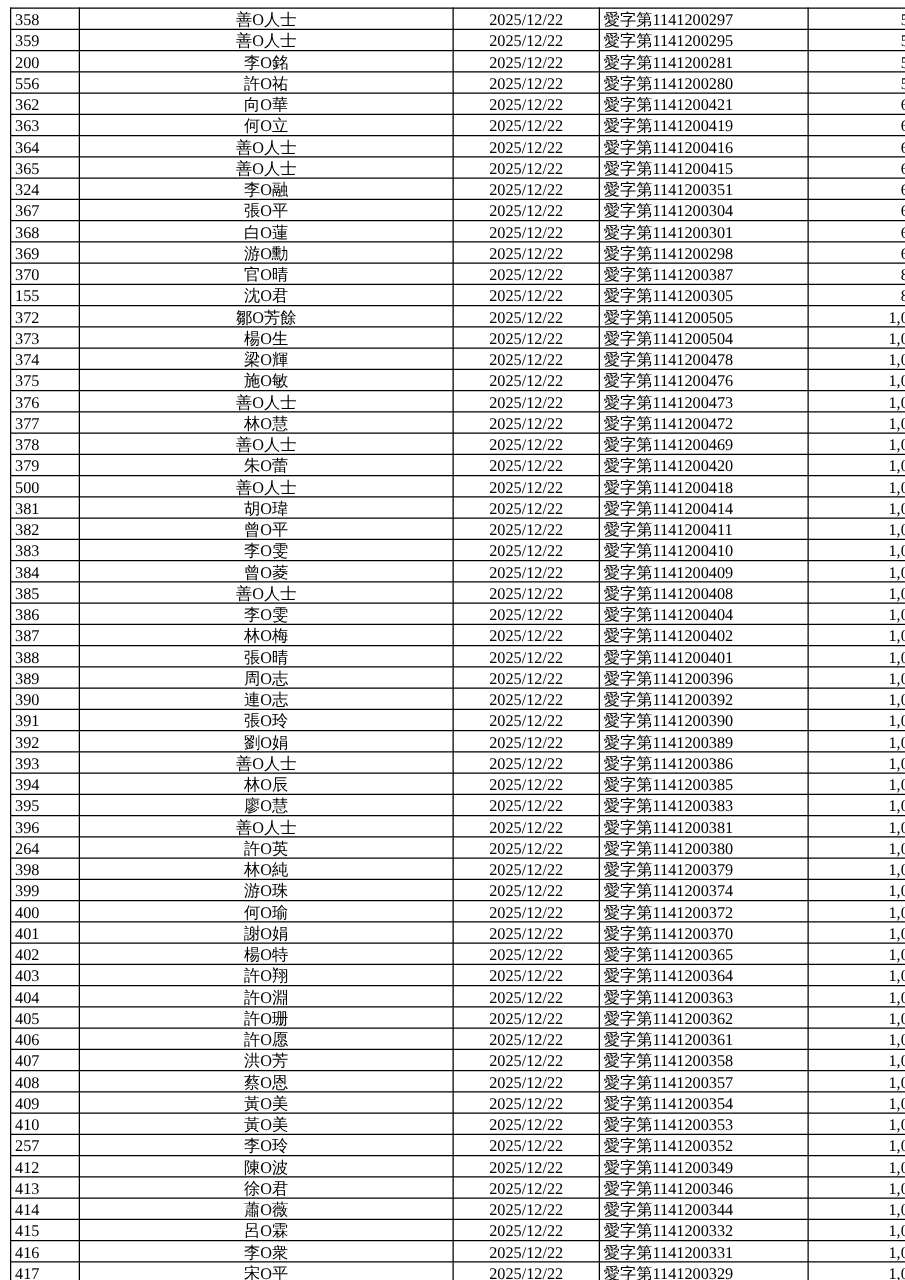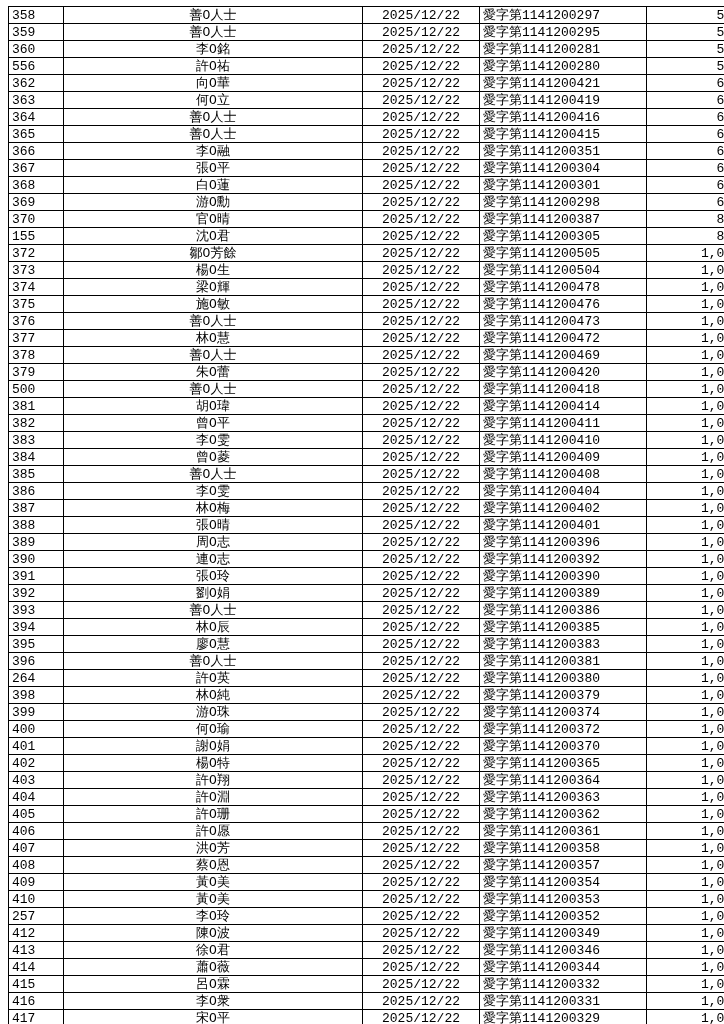--- a/index.html
+++ b/index.html
@@ -13,21 +13,20 @@
     font-family: "Liberation Serif", "DejaVu Serif", serif;
     color: #000000;
     overflow: hidden;
   }
   .page {
     width: 724px;
     height: 900px;
     position: relative;
     box-sizing: border-box;
     padding: 6px 8px 12px 8px;
-    font-family: Liberation Mono, monospace;
   }
   table.donation-table {
     border-collapse: collapse;
     width: 708px;
     table-layout: fixed;
   }
   table.donation-table td {
     border: 1px solid #000000;
     height: 16px;
     line-height: 15px;
@@ -73,21 +72,21 @@
           <td class="col-amount">500</td>
         </tr>
         <tr>
           <td class="col-seq">359</td>
           <td class="col-name">善O人士</td>
           <td class="col-date">2025/12/22</td>
           <td class="col-receipt">愛字第1141200295</td>
           <td class="col-amount">500</td>
         </tr>
         <tr>
-          <td class="col-seq">360</td>
+          <td class="col-seq">200</td>
           <td class="col-name">李O銘</td>
           <td class="col-date">2025/12/22</td>
           <td class="col-receipt">愛字第1141200281</td>
           <td class="col-amount">500</td>
         </tr>
         <tr>
           <td class="col-seq">556</td>
           <td class="col-name">許O祐</td>
           <td class="col-date">2025/12/22</td>
           <td class="col-receipt">愛字第1141200280</td>
@@ -115,21 +114,21 @@
           <td class="col-amount">600</td>
         </tr>
         <tr>
           <td class="col-seq">365</td>
           <td class="col-name">善O人士</td>
           <td class="col-date">2025/12/22</td>
           <td class="col-receipt">愛字第1141200415</td>
           <td class="col-amount">600</td>
         </tr>
         <tr>
-          <td class="col-seq">366</td>
+          <td class="col-seq">324</td>
           <td class="col-name">李O融</td>
           <td class="col-date">2025/12/22</td>
           <td class="col-receipt">愛字第1141200351</td>
           <td class="col-amount">600</td>
         </tr>
         <tr>
           <td class="col-seq">367</td>
           <td class="col-name">張O平</td>
           <td class="col-date">2025/12/22</td>
           <td class="col-receipt">愛字第1141200304</td>

